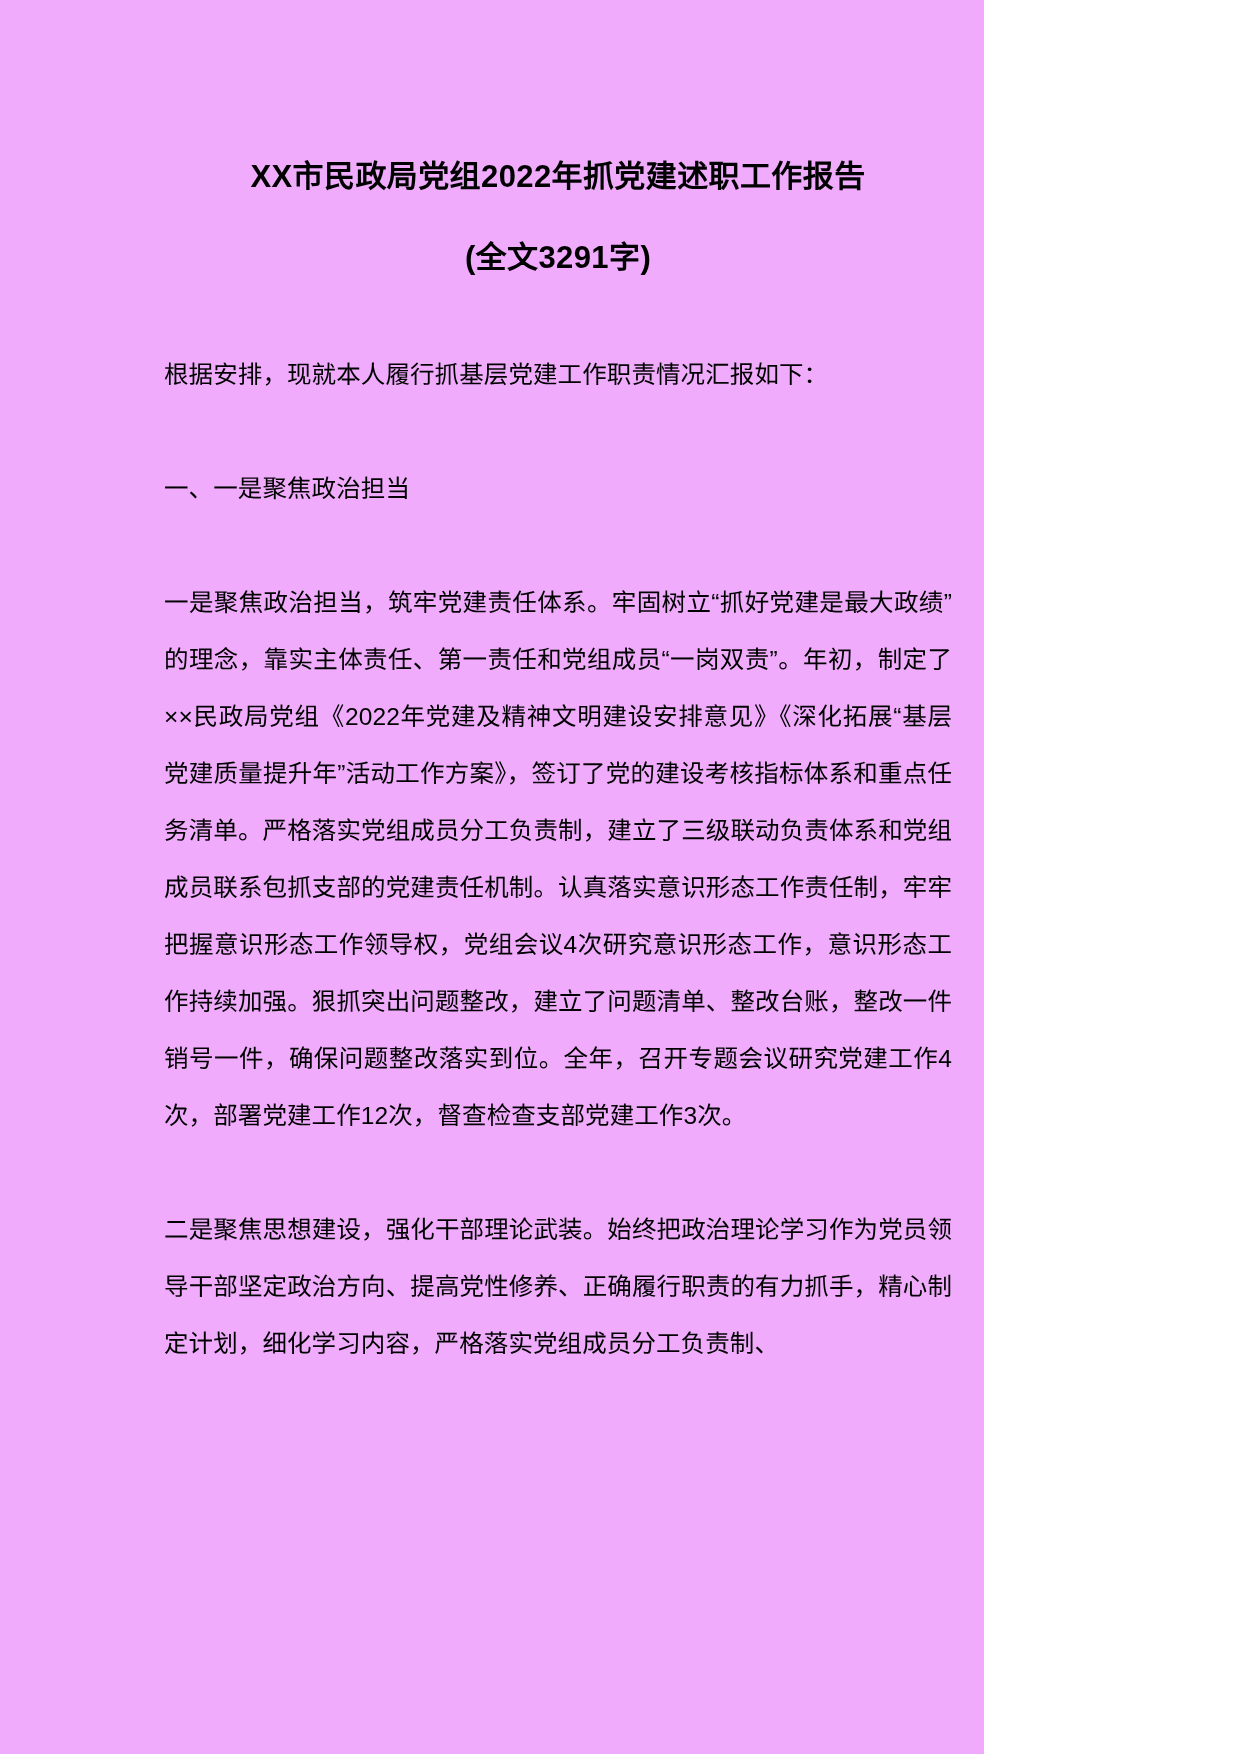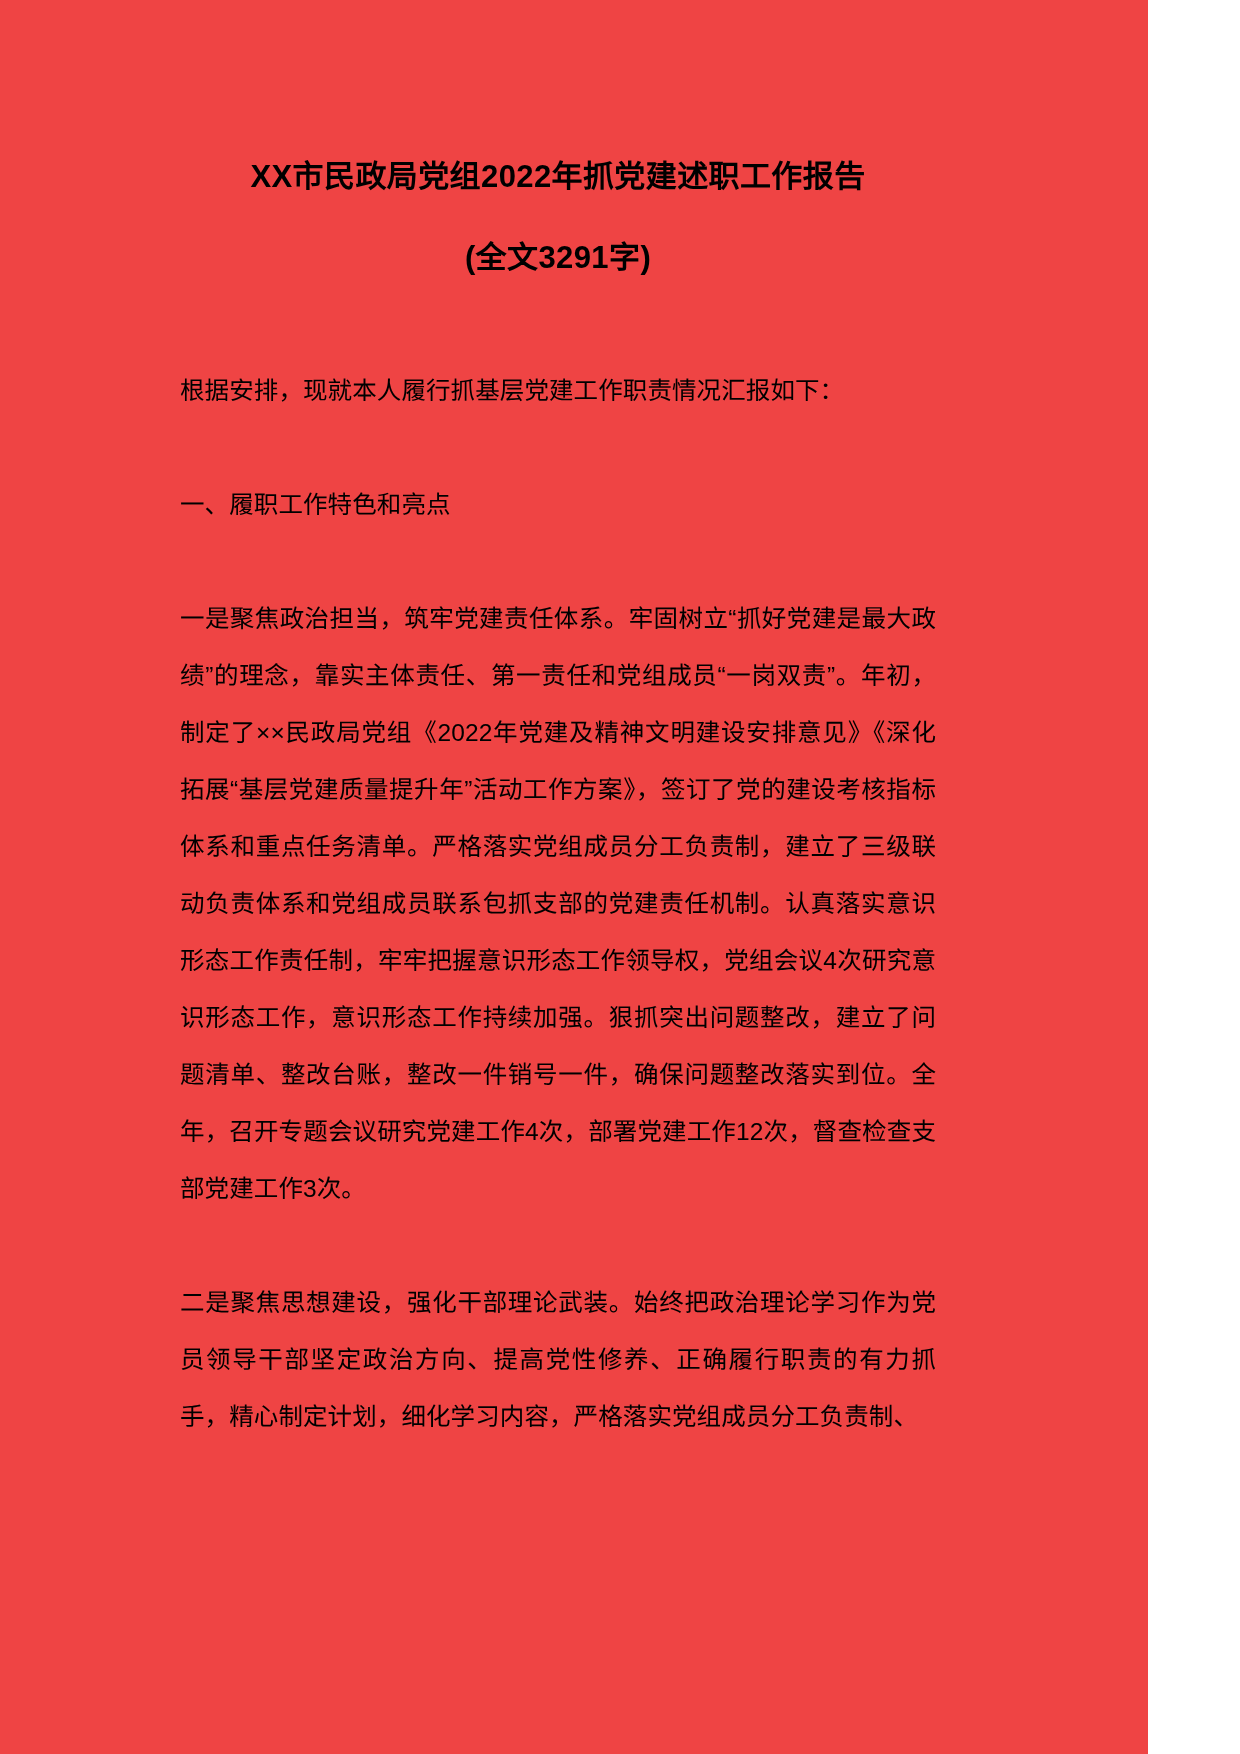--- a/index.html
+++ b/index.html
@@ -3,23 +3,23 @@
 <meta charset="utf-8">
 <title>XX市民政局党组2022年抓党建述职工作报告</title>
 <style>
   html, body {
     margin: 0;
     padding: 0;
     background: #ffffff;
   }
   .page {
     position: relative;
-    width: 1148px;
+    width: 984px;
     height: 1754px;
-    background: #ef4444;
+    background: #f0abfc;
     overflow: hidden;
     box-sizing: border-box;
     text-decoration: underline;
   }
   .doc-body {
     position: absolute;
     left: 164px;
     top: 0;
     width: 788px;
   }
@@ -41,21 +41,21 @@
     margin-top: 24px;
   }
   .spacer-after-title {
     height: 60px;
   }
   p.para {
     font-family: "Liberation Sans", "DejaVu Sans", sans-serif;
     font-size: 24.5px;
     line-height: 57px;
     color: #000000;
-    margin: 16px;
+    margin: 0;
     padding: 0;
     text-align: justify;
     text-justify: inter-ideograph;
     letter-spacing: 0.1px;
     word-break: break-all;
   }
   p.para + p.para {
     margin-top: 57px;
   }
   .heading-para {
@@ -73,20 +73,20 @@
 
     <div class="title-block">
       <div class="doc-title">XX市民政局党组2022年抓党建述职工作报告</div>
       <div class="doc-title title-line-2">(全文3291字)</div>
     </div>
 
     <div class="spacer-after-title"></div>
 
     <p class="para">根据安排，现就本人履行抓基层党建工作职责情况汇报如下：</p>
 
-    <p class="para heading-para">一、履职工作特色和亮点</p>
+    <p class="para heading-para">一、一是聚焦政治担当</p>
 
     <p class="para">一是聚焦政治担当，筑牢党建责任体系。牢固树立“抓好党建是最大政绩”的理念，靠实主体责任、第一责任和党组成员“一岗双责”。年初，制定了××民政局党组《2022年党建及精神文明建设安排意见》《深化拓展“基层党建质量提升年”活动工作方案》，签订了党的建设考核指标体系和重点任务清单。严格落实党组成员分工负责制，建立了三级联动负责体系和党组成员联系包抓支部的党建责任机制。认真落实意识形态工作责任制，牢牢把握意识形态工作领导权，党组会议4次研究意识形态工作，意识形态工作持续加强。狠抓突出问题整改，建立了问题清单、整改台账，整改一件销号一件，确保问题整改落实到位。全年，召开专题会议研究党建工作4次，部署党建工作12次，督查检查支部党建工作3次。</p>
 
     <p class="para para-last">二是聚焦思想建设，强化干部理论武装。始终把政治理论学习作为党员领导干部坚定政治方向、提高党性修养、正确履行职责的有力抓手，精心制定计划，细化学习内容，严格落实党组成员分工负责制、</p>
 
   </div>
 </div>
 
 </body></html>

